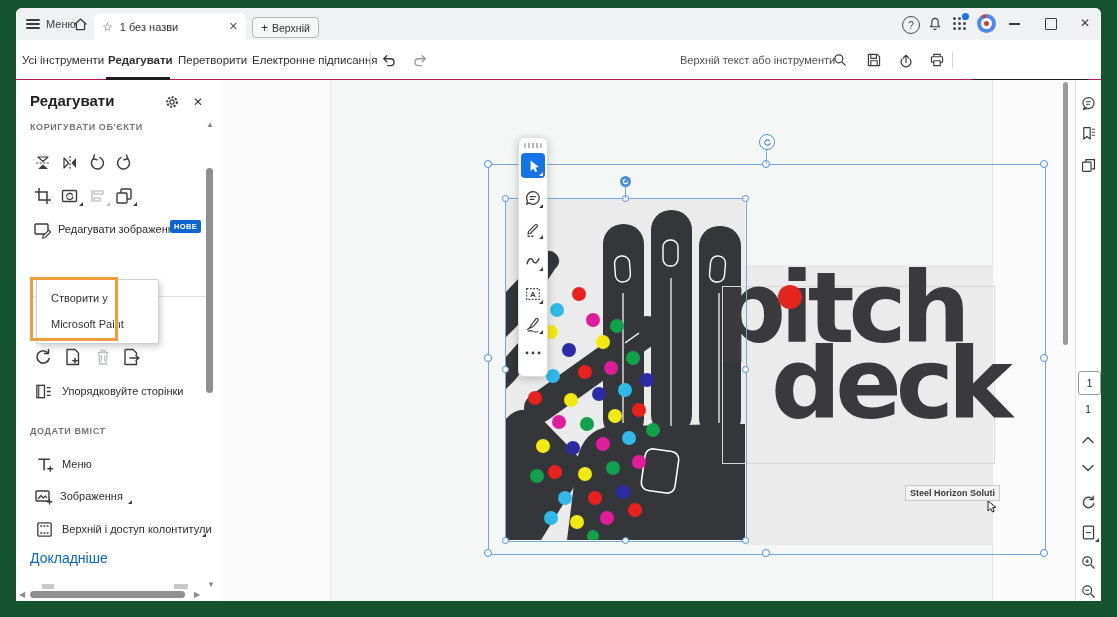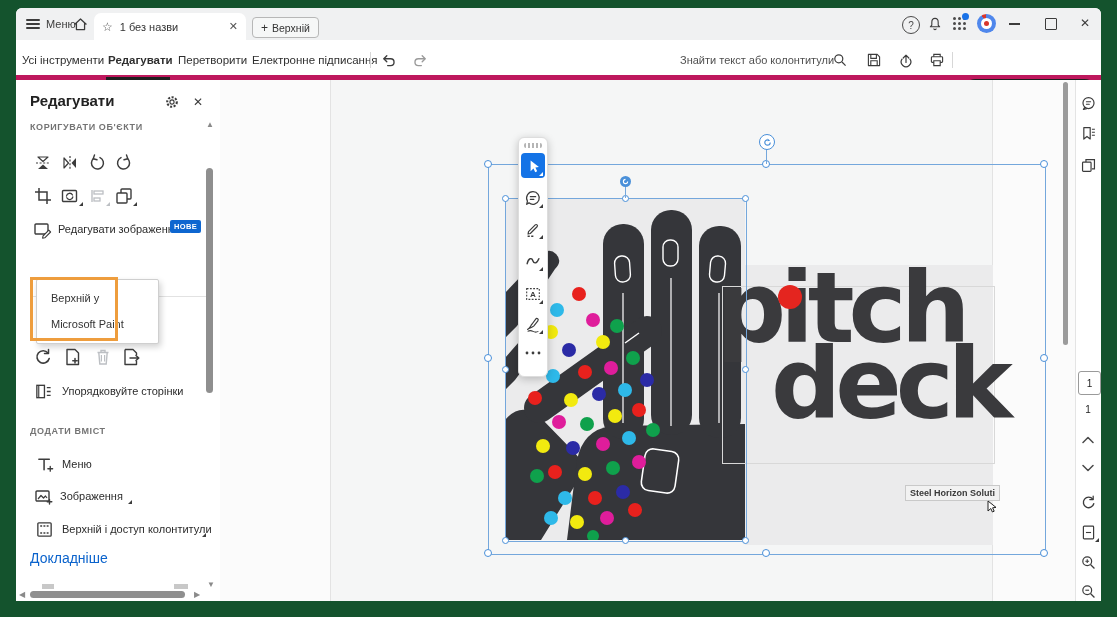--- a/index.html
+++ b/index.html
@@ -9,21 +9,21 @@
   
   .titlebar{position:absolute;left:0;top:0;width:1085px;height:32px;background:#f0f1f2;border-radius:6px 6px 0 0;}
   .tab{position:absolute;left:78px;top:5px;width:152px;height:27px;background:#fff;border-radius:7px 7px 0 0;display:flex;align-items:center;padding:0 8px;box-sizing:border-box;}
   .tab-title{font-size:11px;color:#333;margin-left:7px;flex:1;}
   .btn-create{position:absolute;left:236px;top:9px;height:19px;padding:0 8px;border:1px solid #b7b7b7;border-radius:4px;background:#f6f7f7;font-size:10.5px;color:#333;display:flex;align-items:center;gap:4px;}
   .menu-label{font-size:11px;color:#3c3c3c;}
   .ico{position:absolute;display:flex;align-items:center;justify-content:center;}
   .hamb{width:14px;height:10px;display:flex;flex-direction:column;justify-content:space-between;}
   .hamb i{display:block;height:1.6px;background:#3c3c3c;border-radius:1px;}
   
-  .toolbar{position:absolute;left:0;top:32px;width:1085px;height:40px;background:#fff;border-bottom:5px solid #be185d;box-sizing:border-box;}
+  .toolbar{position:absolute;left:0;top:32px;width:1085px;height:40px;background:#fff;border-bottom:1px solid #be185d;box-sizing:border-box;}
   .ttab{position:absolute;top:0;height:40px;display:flex;align-items:center;font-size:11.5px;color:#2f2f2f;}
   .ttab.active{font-weight:bold;}
   .underline{position:absolute;left:90px;top:37px;width:64px;height:3px;background:#1f1f1f;}
   .vdiv{position:absolute;width:1px;background:#d7d7d7;}
   .search-txt{position:absolute;font-size:11px;color:#4f4f4f;}
   .share-btn{position:absolute;left:946px;top:39px;width:136px;height:27px;background:#1e1e1e;border-radius:14px;color:#fff;font-size:11px;display:flex;align-items:center;justify-content:center;}
   
   .panel{position:absolute;left:0;top:72px;width:204px;height:521px;background:#fff;}
   .panel-title{position:absolute;left:14px;top:84px;font-size:15px;font-weight:bold;color:#222;}
   .sec{position:absolute;left:14px;font-size:9px;font-weight:bold;color:#747474;letter-spacing:.6px;}
@@ -139,21 +139,21 @@
             <path d="M5,8 H12.5 A4,4 0 0 1 12.5,16 H9" stroke="#3c3c3c" stroke-width="1.6" fill="none" stroke-linecap="round"></path>
             <path d="M8,4.5 L4.5,8 L8,11.5" stroke="#3c3c3c" stroke-width="1.6" fill="none" stroke-linecap="round" stroke-linejoin="round"></path>
           </svg>
     </div>
     <div class="ico" style="left:396px;top:12px;">
       <svg width="17" height="17" viewBox="0 0 20 20">
             <path d="M15,8 H7.5 A4,4 0 0 0 7.5,16 H11" stroke="#9a9a9a" stroke-width="1.6" fill="none" stroke-linecap="round"></path>
             <path d="M12,4.5 L15.5,8 L12,11.5" stroke="#9a9a9a" stroke-width="1.6" fill="none" stroke-linecap="round" stroke-linejoin="round"></path>
           </svg>
     </div>
-    <span class="search-txt" style="left:664px;top:14px;">Знайти текст або колонтитули</span>
+    <span class="search-txt" style="left:664px;top:14px;">Верхній текст або інструменти</span>
     <div class="ico" style="left:816px;top:12px;">
       <svg width="16" height="16" viewBox="0 0 20 20">
             <circle cx="8.5" cy="8.5" r="5" stroke="#3c3c3c" stroke-width="1.5" fill="none"></circle>
             <path d="M12.5,12.5 L17,17" stroke="#3c3c3c" stroke-width="1.5"></path>
           </svg>
     </div>
     <div class="ico" style="left:850px;top:12px;">
       <svg width="16" height="16" viewBox="0 0 20 20">
             <path d="M3,3 H14 L17,6 V17 H3 Z" stroke="#3c3c3c" stroke-width="1.4" fill="none" stroke-linejoin="round"></path>
             <path d="M6,3 V8 H13 V3 M6,17 V11 H14 V17" stroke="#3c3c3c" stroke-width="1.4" fill="none"></path>
@@ -250,21 +250,21 @@
           <path d="M10,16 L15.8,10.2 L17.6,12 L11.8,17.8 L9.6,18.2 Z" stroke="#3c3c3c" stroke-width="1.1" fill="#fff" stroke-linejoin="round"></path>
         </svg>
   </div>
   <span class="row-label" style="left:42px;top:215px;">Редагувати зображення</span>
   <span class="badge">НОВЕ</span>
 
 
   <div class="abs" style="left:14px;top:288px;width:176px;height:1px;background:#e2e2e2;"></div>
 
   <div class="dropdown">
-    <span class="dd-line" style="top:12px;">Верхній у</span>
+    <span class="dd-line" style="top:12px;">Створити у</span>
     <span class="dd-line" style="top:38px;">Microsoft Paint</span>
   </div>
   <div class="orange-box"></div>
 
   <div class="ico" style="left:17px;top:339px;">
     <svg width="20" height="20" viewBox="0 0 20 20">
           <path d="M15,6 A6.2,6.2 0 1 0 16.2,11.5" stroke="#3c3c3c" stroke-width="1.6" fill="none" stroke-linecap="round"></path>
           <path d="M15.5,2.5 V6.5 H11.5" fill="none" stroke="#3c3c3c" stroke-width="1.5" stroke-linecap="round" stroke-linejoin="round"></path>
         </svg>
   </div>

